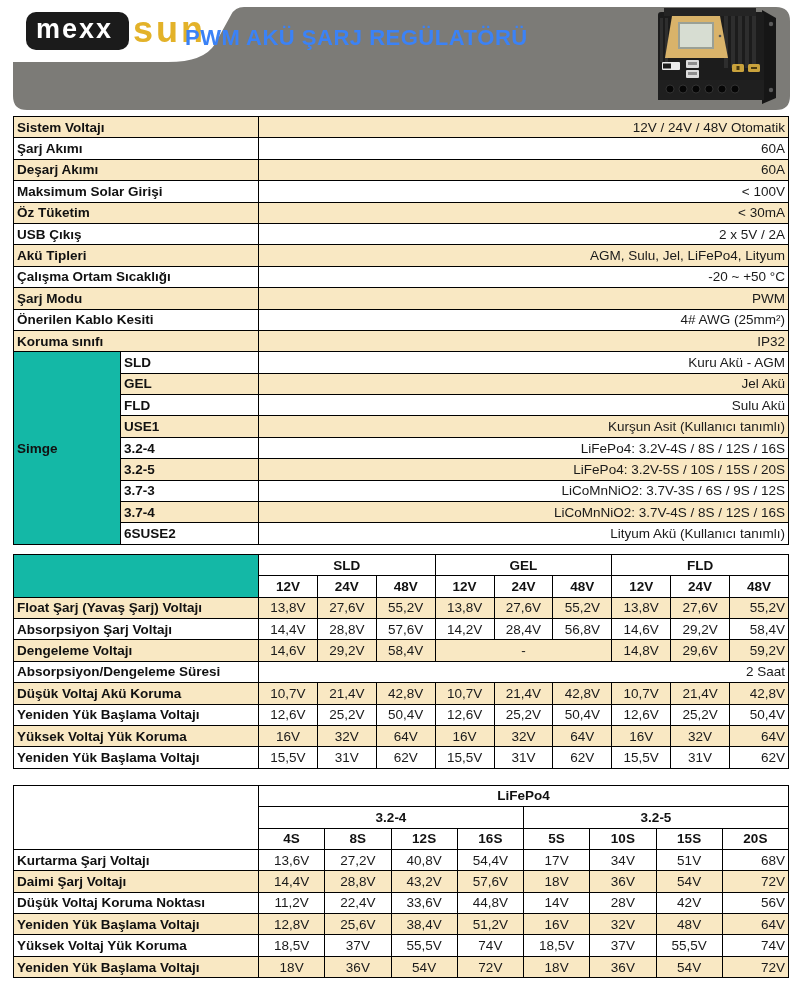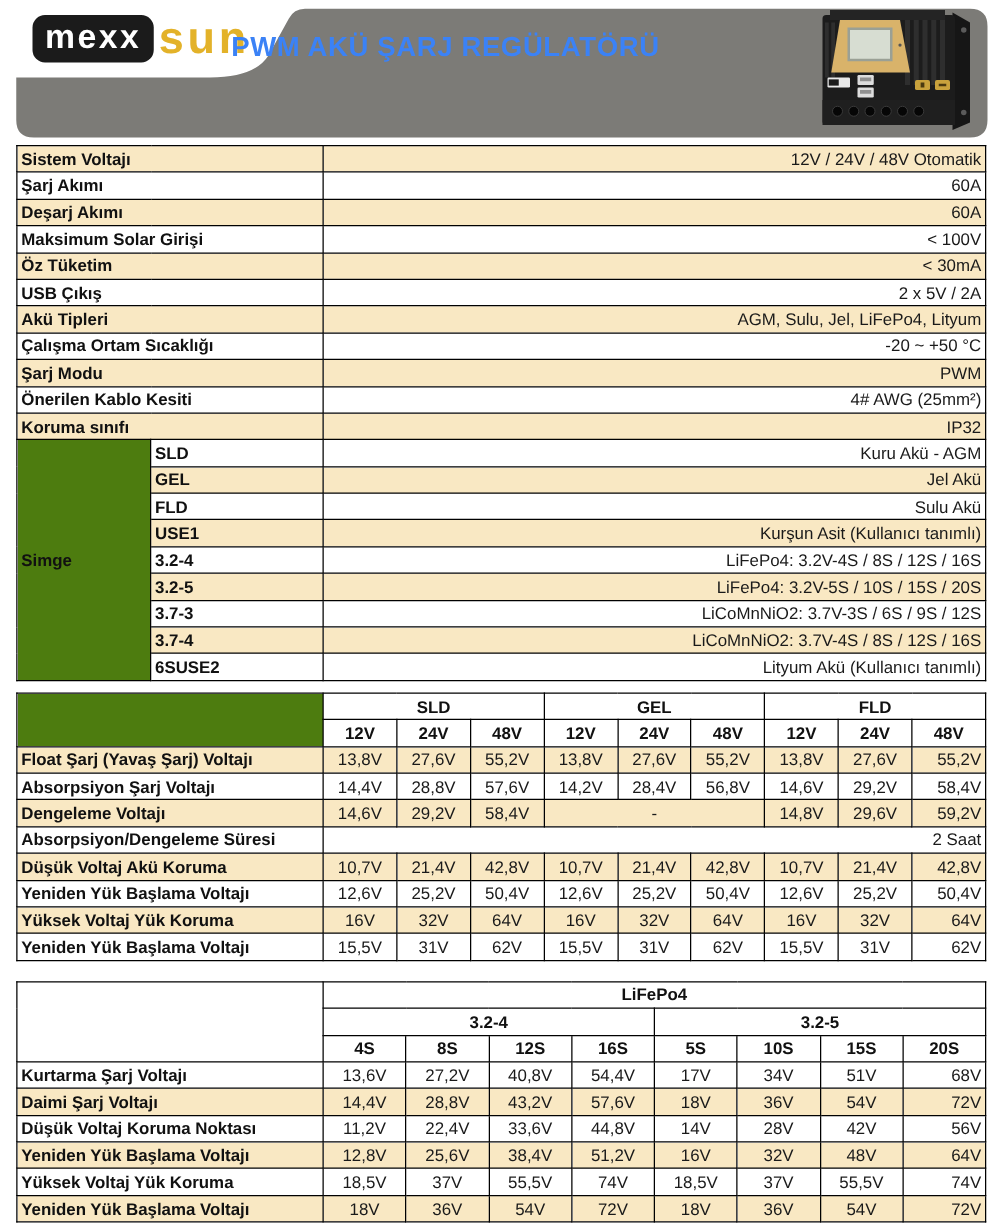--- a/index.html
+++ b/index.html
@@ -11,42 +11,42 @@
   *{box-sizing:border-box;}
   html,body{margin:0;padding:0;background:#ffffff;}
   body{width:800px;height:981px;overflow:hidden;font-family:"Liberation Sans",sans-serif;color:var(--ink);}
   .page{position:relative;width:800px;height:981px;background:#fff;}
 
   
   .hdr{position:relative;width:800px;height:113px;}
   .hdr svg.banner{position:absolute;left:0;top:0;}
   .brand{position:absolute;left:26px;top:12px;display:flex;align-items:center;gap:4px;}
   .brand .mexx{background:#1b1b1b;color:#fff;font-weight:bold;font-size:27px;line-height:1;
-    padding:4px 10px 7px 10px;border-radius:10px;letter-spacing:2px;}
+    padding:4px 16px 7px 10px;border-radius:10px;letter-spacing:2px;}
   .brand .sun{color:var(--gold);font-weight:bold;font-size:36px;line-height:1;letter-spacing:3px;margin-top:-2px;}
   .titlebox{position:absolute;left:185px;top:25px;width:470px;text-align:left;color:#3b82f6;}
   .titlebox .t1{font-size:22px;font-weight:bold;letter-spacing:0.5px;}
   .titlebox .t2{font-size:20px;font-weight:bold;margin-top:7px;}
   .product{position:absolute;right:18px;top:6px;}
 
   
   table.tbl{border-collapse:collapse;table-layout:fixed;width:776px;margin-left:13px;border-radius:9px;}
   .tbl td,.tbl th{border:1px solid #000;height:21.4px;padding:0 3px;font-size:13.5px;
     overflow:hidden;white-space:nowrap;}
   .tbl th{font-weight:bold;text-align:center;}
   .lbl{font-weight:bold;text-align:left;padding-left:5px;}
   .val{text-align:center;font-weight:normal;color:#1a1a1a;}
   tr.cream{background:var(--cream);}
   .ft{border-top:2.5px solid #000;}
   .fb{border-bottom:2.5px solid #000;}
   .fl{border-left:2.5px solid #000;}
   .fr{border-right:2.5px solid #000;text-align:right;}
   .gl{border-left:2px solid #000;}
   .blank{border:none;background:#fff;}
-  .corner{background:#4d7c0f;}
+  .corner{background:#14b8a6;}
   #spec-table{margin-top:3px;}
   #battery-table{margin-top:9px;}
   #lifepo4-table{margin-top:16px;}
 </style>
 </head>
 <body>
 
 <div class="page">
 
   <div class="hdr">

